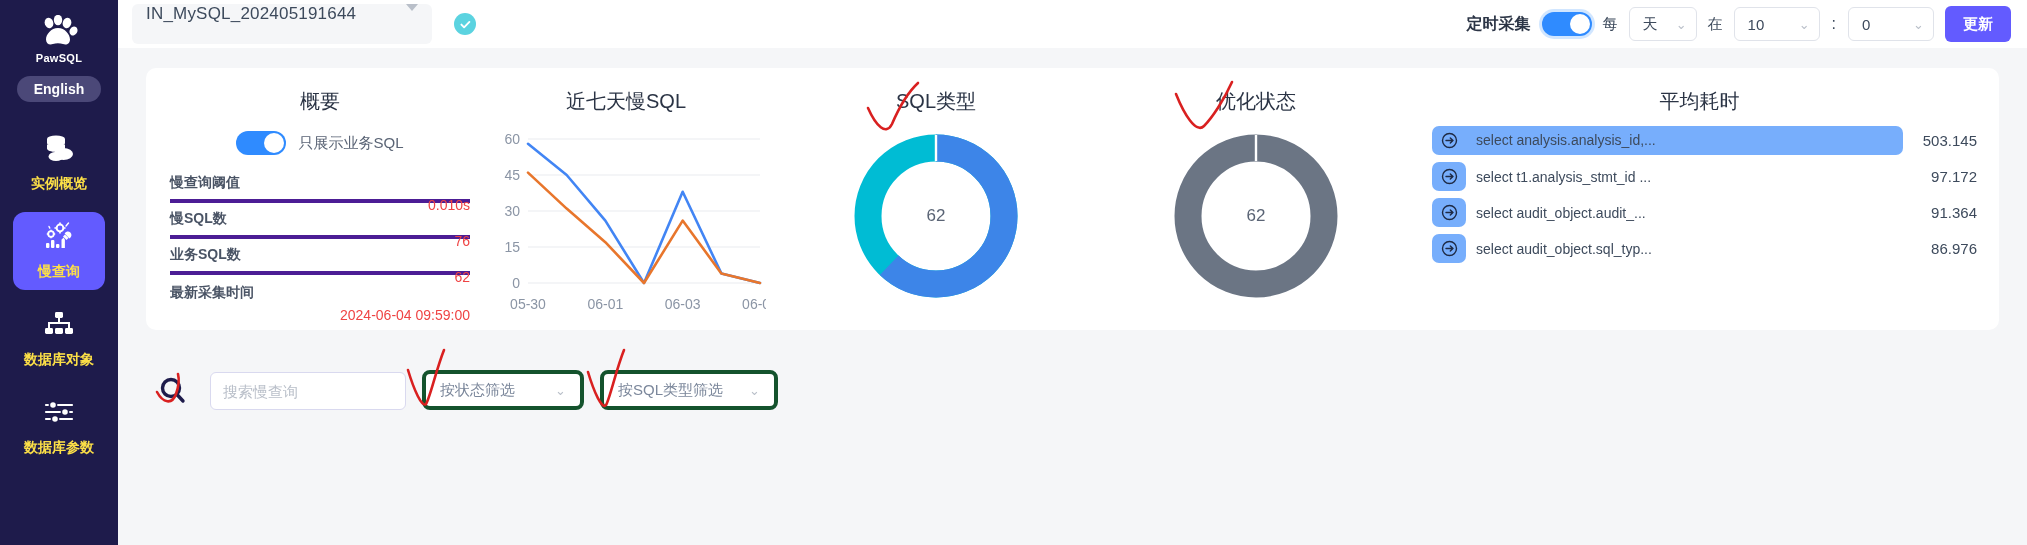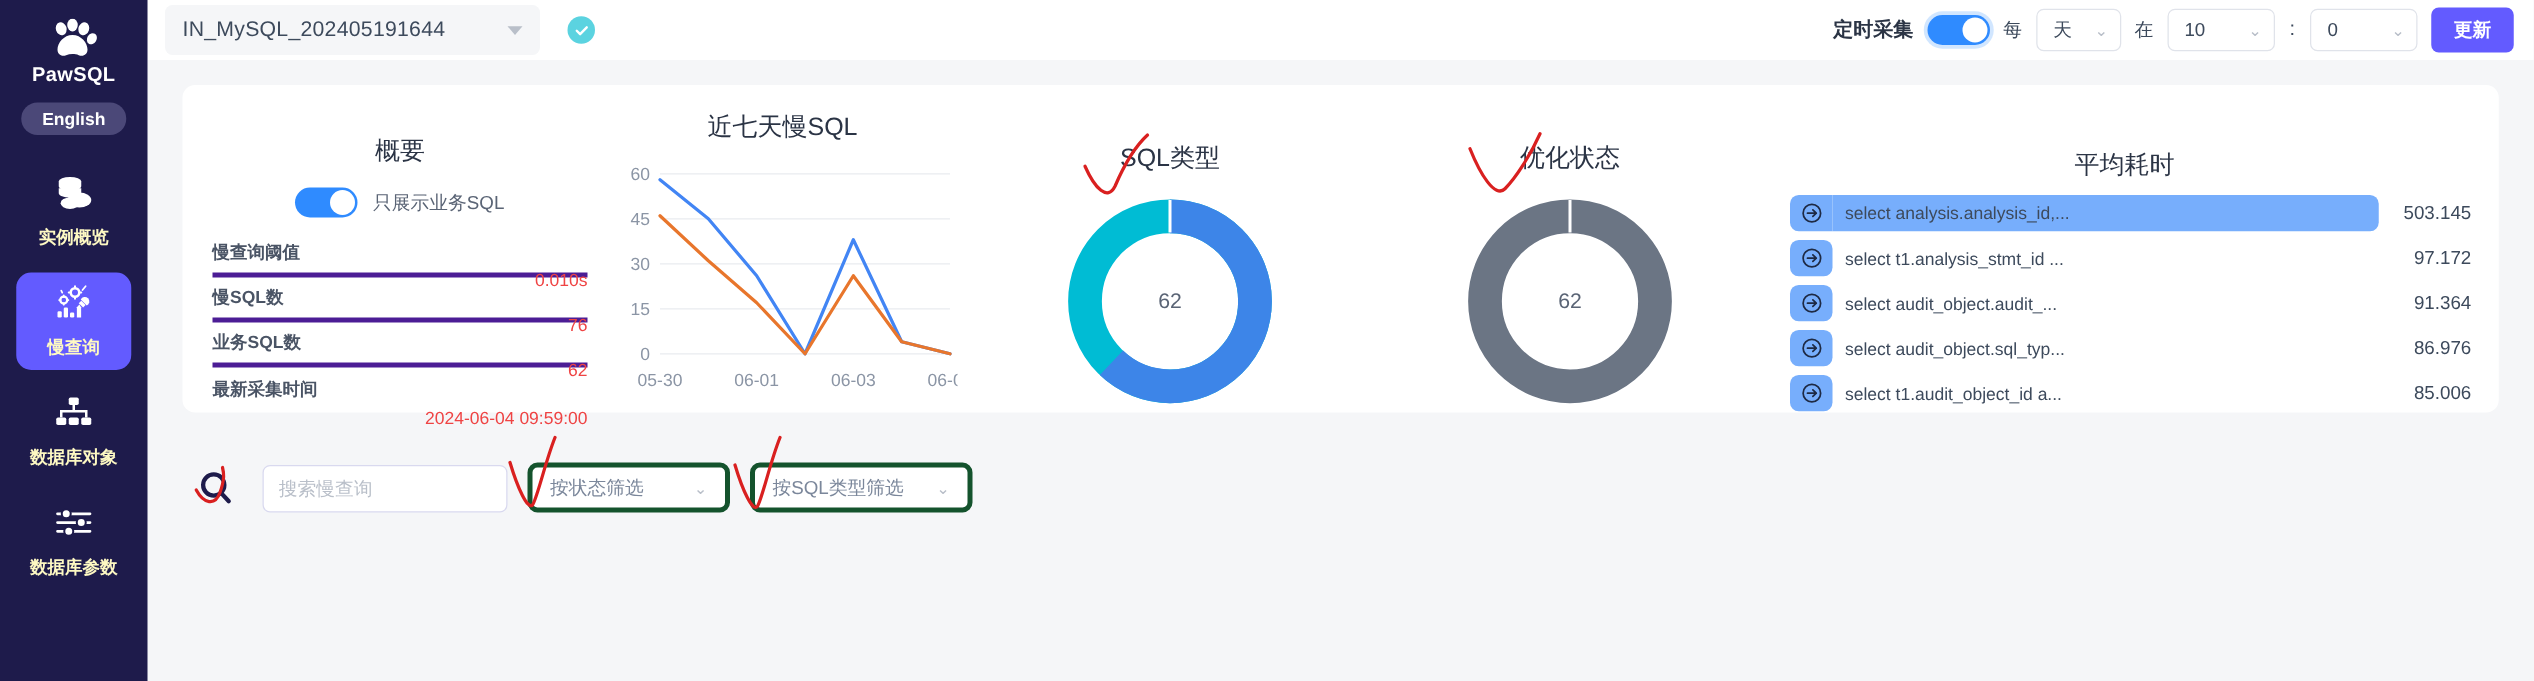--- a/index.html
+++ b/index.html
@@ -15,48 +15,48 @@
   
   .sidebar {
     width: 118px; height: 545px; flex: 0 0 118px;
     background: #1e1b4b;
     display: flex; flex-direction: column; align-items: center;
     padding-top: 14px;
     position: relative;
   }
   .brand { display:flex; flex-direction:column; align-items:center; gap:4px; }
   .brand-icon { width: 42px; height: 34px; display:flex; align-items:center; justify-content:center; }
-  .brand-name { color:#fff; font-size:16px; font-weight:700; letter-spacing:.3px; }
+  .brand-name { color:#fff; font-size:11px; font-weight:700; letter-spacing:.3px; }
   .lang-pill {
     margin-top: 12px;
     background:#4b4878; color:#fff;
     border-radius: 13px; padding: 5px 17px;
     font-size: 14px; font-weight: 600;
   }
   .nav { margin-top: 22px; width: 100%; display:flex; flex-direction:column; align-items:center; gap: 10px; }
   .nav-item {
     width: 92px; height: 78px; border-radius: 12px;
     display:flex; flex-direction:column; align-items:center; justify-content:center; gap:12px;
-    color:#fef9c3; cursor:pointer;
+    color:#fde047; cursor:pointer;
   }
   .nav-item.active { background:#635bff; }
   .nav-label { font-size: 14px; font-weight: 600; white-space: nowrap; }
   .nav-ico { width: 34px; height: 30px; display:flex; align-items:center; justify-content:center; }
 
   
   .main { flex: 1; height: 545px; display:flex; flex-direction:column; background:#f5f6f8; min-width:0; }
 
   
   .topbar {
     height: 48px; flex: 0 0 48px; background:#ffffff;
     display:flex; align-items:center; padding: 0 16px 0 14px; gap: 14px;
   }
   .instance-select {
     width: 300px; height: 40px; background:#f5f6f8; border-radius:6px;
-    display:flex; align-items:center; justify-content:space-between;
+    display:flex; justify-content:space-between;
     padding: 0 14px; cursor:pointer;
   }
   .instance-select .val { font-size: 17px; color:#3d4a5c; letter-spacing:.2px; }
   .caret-d { width:0;height:0;border-left:6px solid transparent;border-right:6px solid transparent;border-top:7px solid #b9bfc9; }
   .meta { font-size: 15px; color:#7b879b; white-space: nowrap; display:flex; align-items:center; gap:5px;}
   .meta b { color:#3d4a5c; font-weight: 700; }
   .ok-badge {
     width: 22px; height: 22px; border-radius: 50%; background:#5bd3e0;
     display:flex; align-items:center; justify-content:center; margin-left:8px; flex:0 0 22px;
   }
@@ -80,21 +80,21 @@
   .btn-primary {
     background:#635bff; color:#fff; border:none; border-radius:6px;
     height: 36px; padding: 0 18px; font-size:15px; font-weight:600; cursor:pointer;
     font-family: inherit;
   }
 
   
   .content { flex:1; padding: 20px 28px 0 28px; display:flex; flex-direction:column; min-height:0; }
   .card {
     background:#fff; border-radius: 10px; height: 262px;
-    display:flex; align-items:flex-end; padding: 10px 0 0 0;
+    display:flex; align-items:flex-start; padding: 10px 0 0 0;
   }
   .panel { display:flex; flex-direction:column; align-items:center; padding: 0 6px; }
   .panel-title { font-size: 20px; color:#2b3445; margin: 10px 0 0 0; font-weight:400; }
 
   
   .p-overview { width: 330px; padding-left: 24px; }
   .toggle-row { display:flex; align-items:center; gap:12px; margin: 16px 0 8px 0; align-self:center; }
   .toggle-row .switch { box-shadow:none; }
   .toggle-label { font-size: 15px; color:#5a6475; }
   .kv-list { width: 100%; margin-top: 4px; }
@@ -397,30 +397,20 @@
               <div class="avg-row">
                 <div class="avg-badge">
                   <svg width="17" height="17" viewBox="0 0 17 17">
                     <circle cx="8.5" cy="8.5" r="7" fill="none" stroke="#1e2a44" stroke-width="1.4"></circle>
                     <path d="M5 8.5h7M9.3 5.9l2.7 2.6-2.7 2.6" stroke="#1e2a44" stroke-width="1.4" fill="none" stroke-linecap="round" stroke-linejoin="round"></path>
                   </svg>
                 </div>
                 <div class="avg-sql">select audit_object.sql_typ...</div>
                 <div class="avg-val">86.976</div>
               </div>
-              <div class="avg-row">
-                <div class="avg-badge">
-                  <svg width="17" height="17" viewBox="0 0 17 17">
-                    <circle cx="8.5" cy="8.5" r="7" fill="none" stroke="#1e2a44" stroke-width="1.4"></circle>
-                    <path d="M5 8.5h7M9.3 5.9l2.7 2.6-2.7 2.6" stroke="#1e2a44" stroke-width="1.4" fill="none" stroke-linecap="round" stroke-linejoin="round"></path>
-                  </svg>
-                </div>
-                <div class="avg-sql">select t1.audit_object_id a...</div>
-                <div class="avg-val">85.006</div>
-              </div>
             </div>
         </div>
 
       </div>
 
       <div class="toolbar">
         <div class="search-ico">
           <svg width="40" height="40" viewBox="0 0 40 40">
             <circle cx="17" cy="18" r="8.5" fill="none" stroke="#1e1b4b" stroke-width="3.4"></circle>
             <path d="M23 24.5l6 6.5" stroke="#1e1b4b" stroke-width="3.4" stroke-linecap="round"></path>

